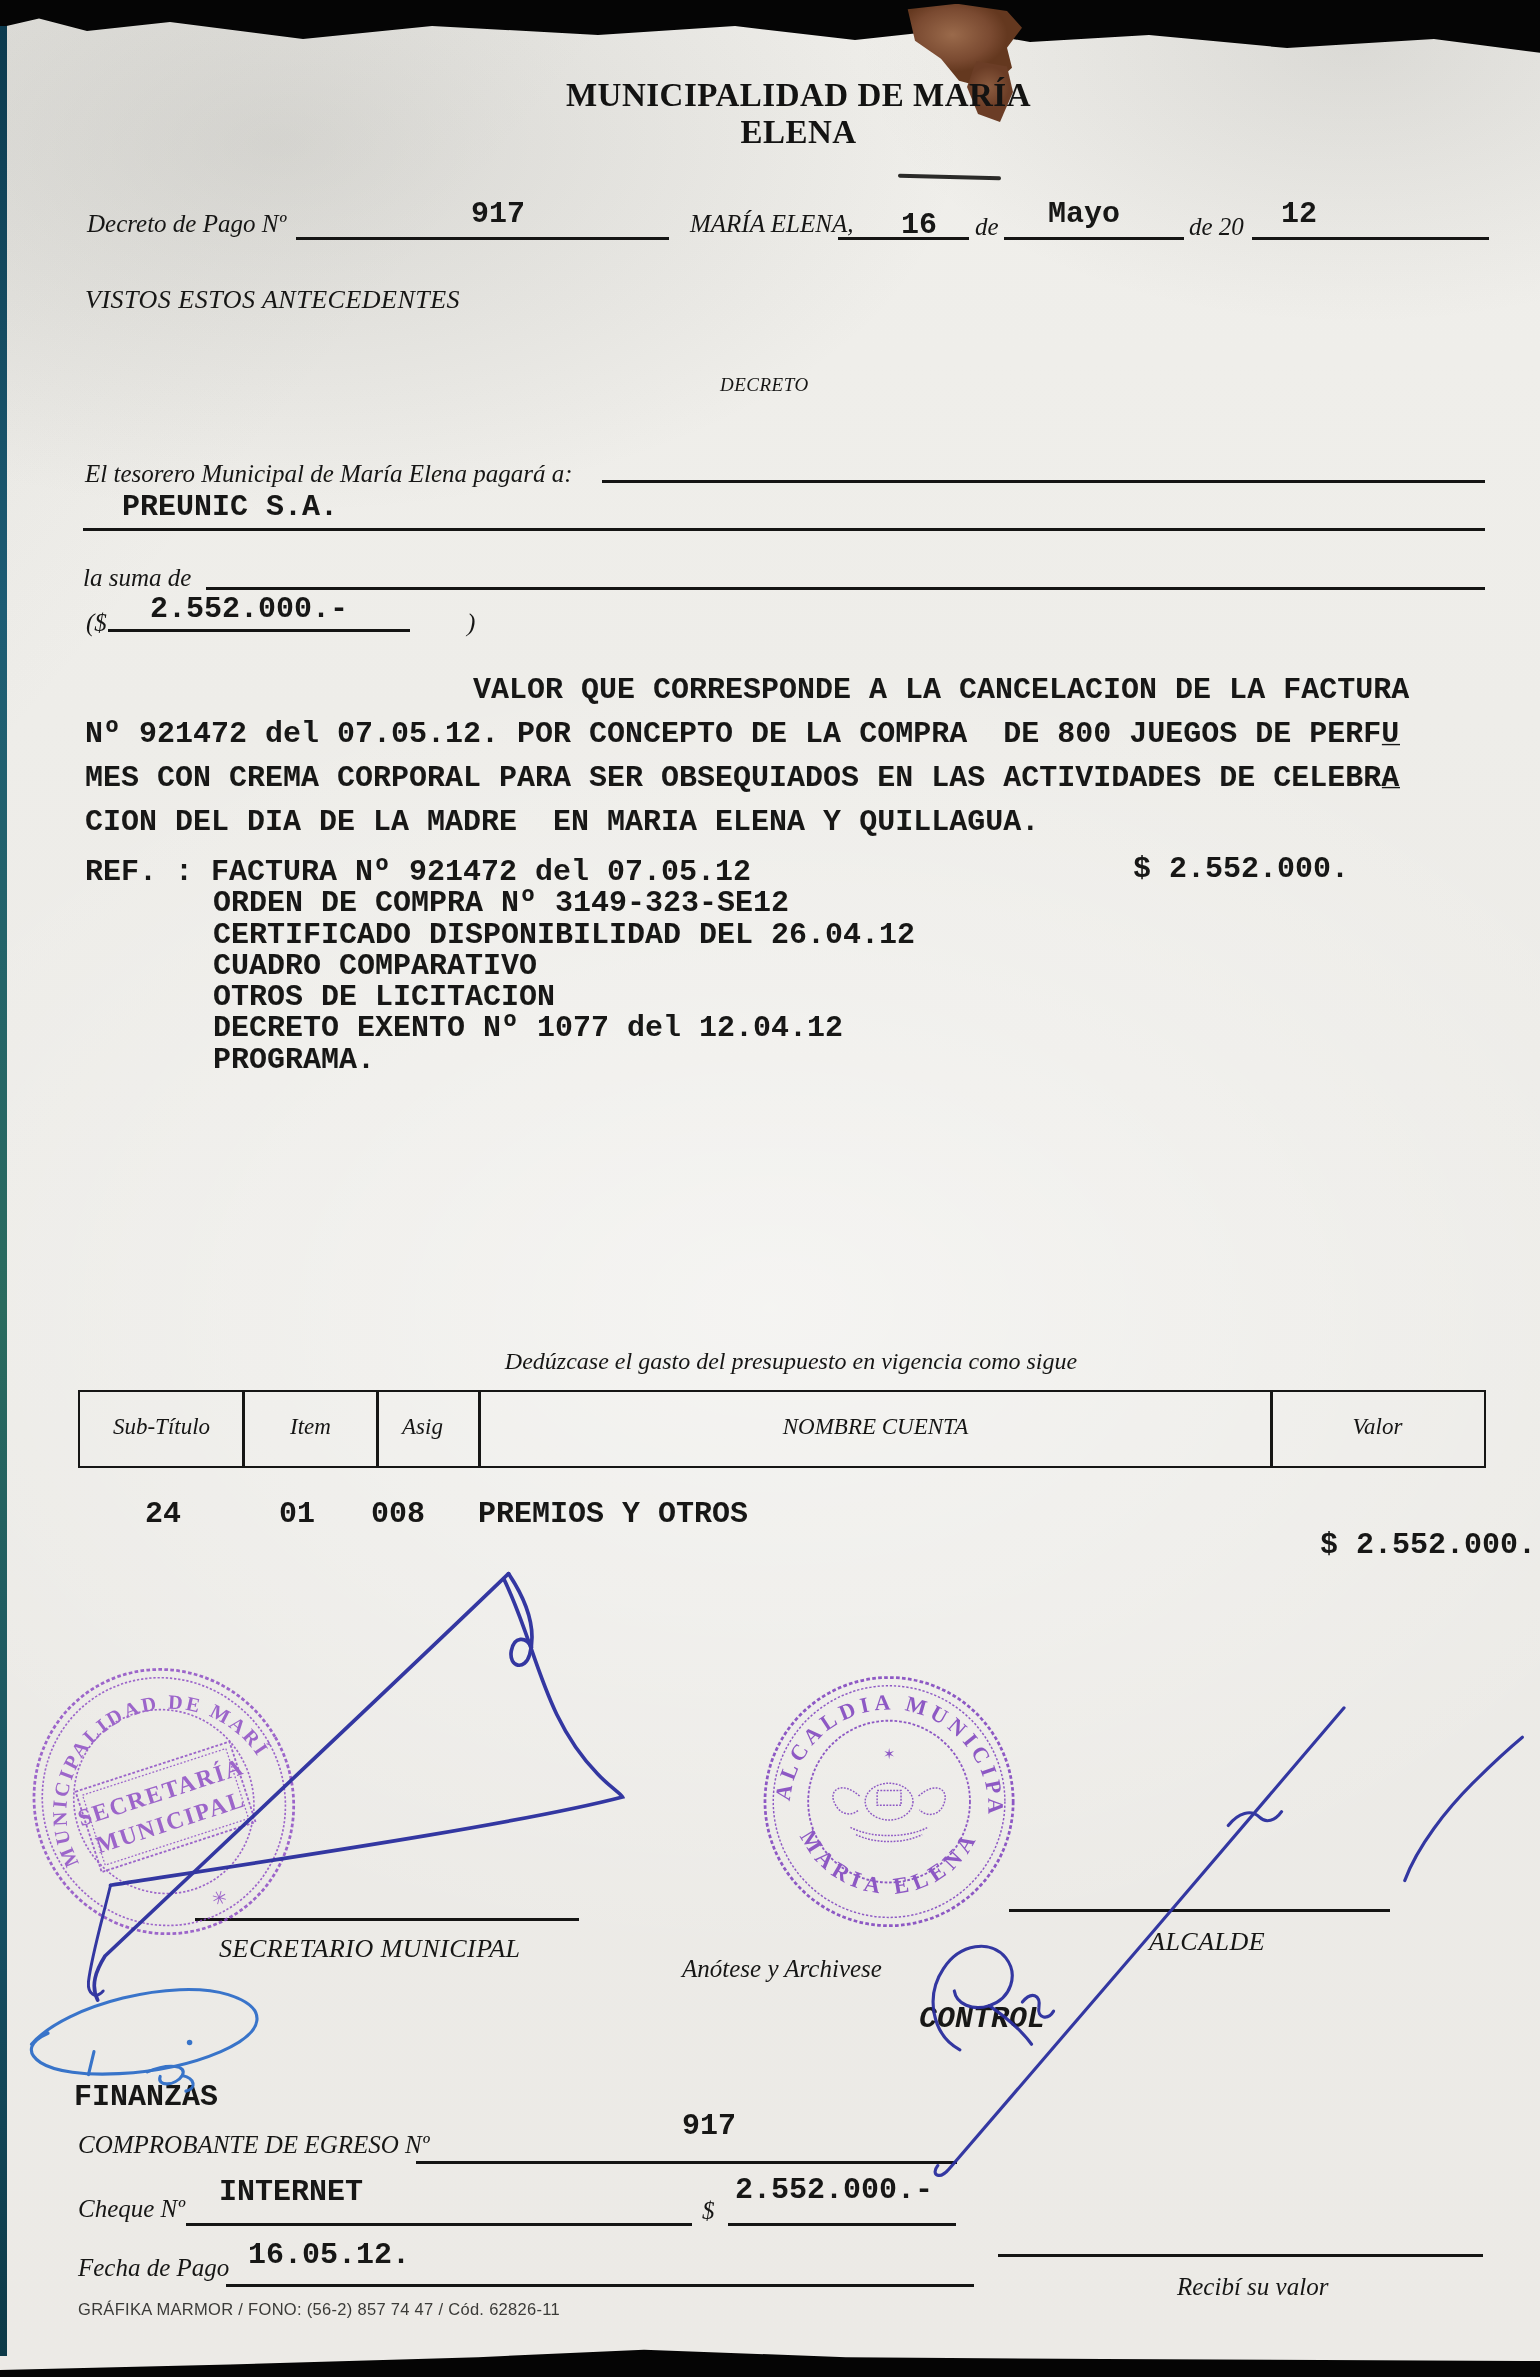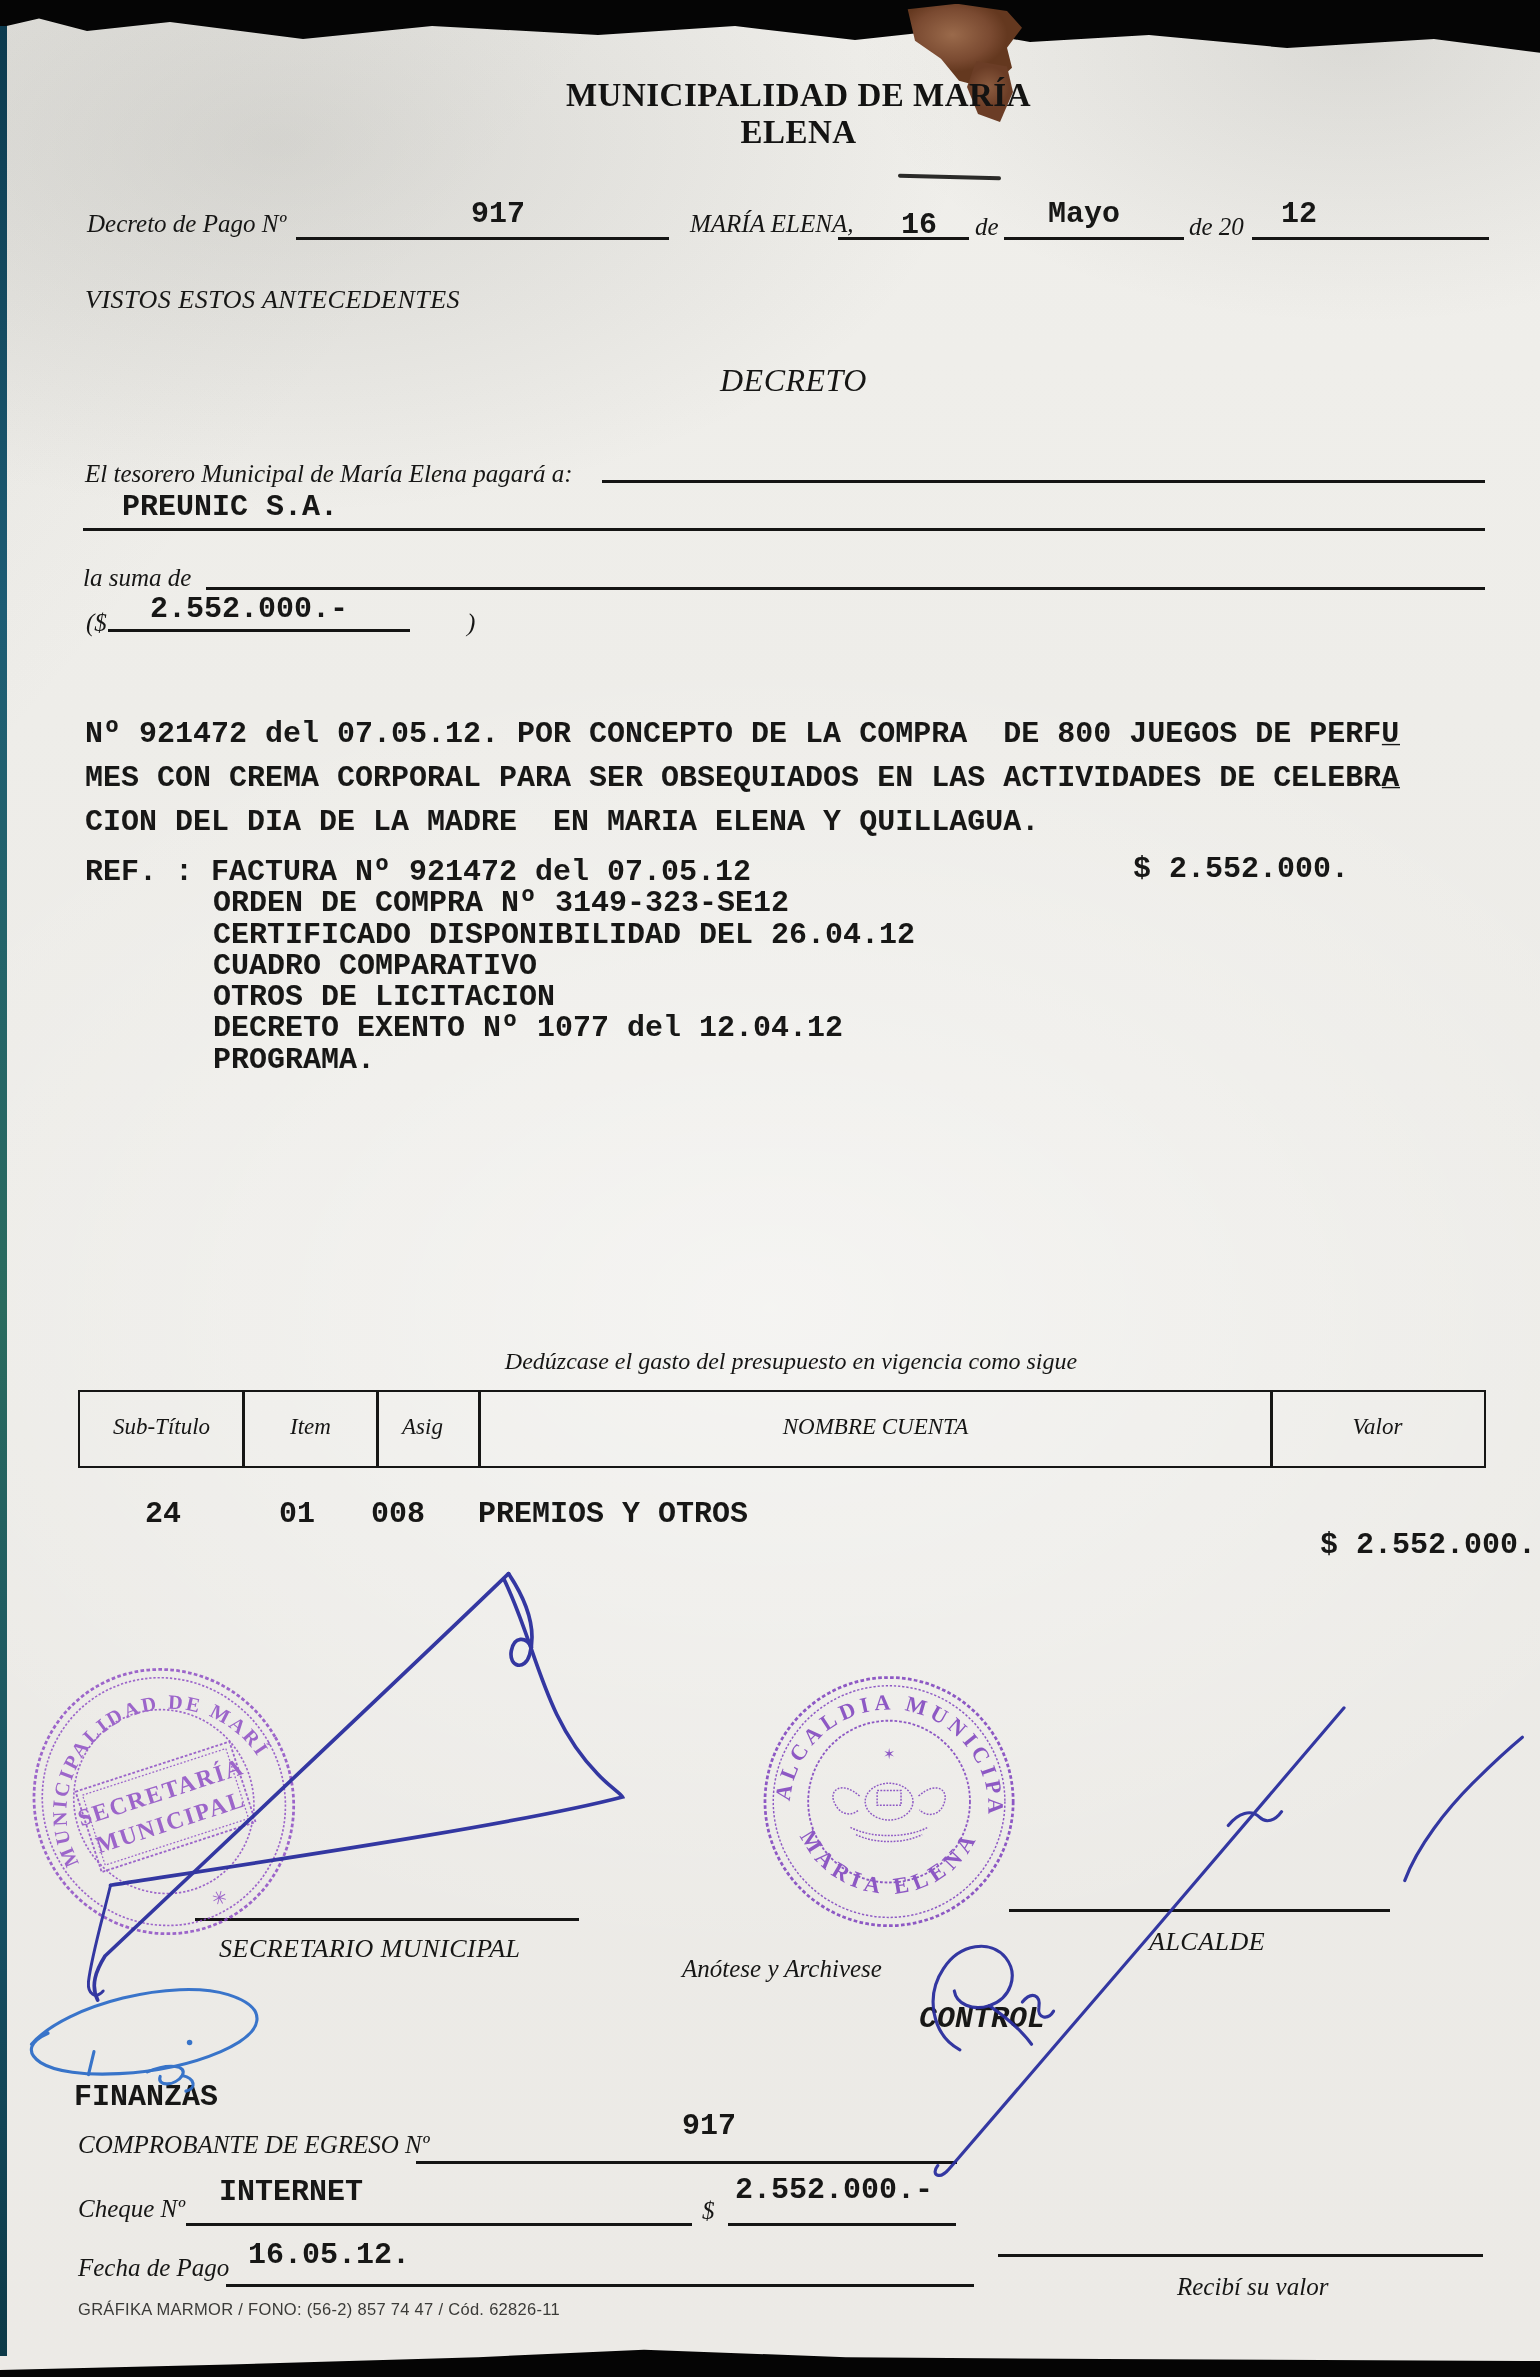--- a/index.html
+++ b/index.html
@@ -49,32 +49,33 @@
   <div class="rule" style="left:838px;top:237px;width:131px;"></div>
   <div class="abs lab" style="left:975px;top:213px;">de</div>
   <div class="abs mono" style="left:1048px;top:197px;">Mayo</div>
   <div class="rule" style="left:1004px;top:237px;width:180px;"></div>
   <div class="abs lab" style="left:1189px;top:213px;">de 20</div>
   <div class="abs mono" style="left:1281px;top:197px;">12</div>
   <div class="rule" style="left:1252px;top:237px;width:237px;"></div>
 
   <div class="abs lab labc" style="left:85px;top:285px;font-size:26px;">VISTOS ESTOS ANTECEDENTES</div>
 
-  <div class="abs lab labc" style="left:720px;top:362px;font-size:32px;text-align:center;">DECRETO</div>
+  <div class="abs lab labc" style="left:720px;top:374px;font-size:19px;text-align:center;">DECRETO</div>
   <div class="abs lab" style="left:85px;top:460px;">El tesorero Municipal de María Elena pagará a:</div>
   <div class="rule" style="left:602px;top:480px;width:883px;"></div>
   <div class="abs mono" style="left:122px;top:490px;">PREUNIC S.A.</div>
   <div class="rule" style="left:83px;top:528px;width:1402px;"></div>
   <div class="abs lab" style="left:83px;top:564px;">la suma de</div>
   <div class="rule" style="left:206px;top:587px;width:1279px;"></div>
   <div class="abs lab" style="left:86px;top:609px;">($</div>
   <div class="abs mono" style="left:150px;top:592px;">2.552.000.-</div>
   <div class="rule" style="left:108px;top:629px;width:302px;"></div>
   <div class="abs lab" style="left:467px;top:609px;">)</div>
 
+  <div class="abs mono" style="left:473px;top:673px;">VALOR QUE CORRESPONDE A LA CANCELACION DE LA FACTURA</div>
   <div class="abs mono" style="left:85px;top:717px;">Nº 921472 del 07.05.12. POR CONCEPTO DE LA COMPRA  DE 800 JUEGOS DE PERFU̲</div>
   <div class="abs mono" style="left:85px;top:761px;">MES CON CREMA CORPORAL PARA SER OBSEQUIADOS EN LAS ACTIVIDADES DE CELEBRA̲</div>
   <div class="abs mono" style="left:85px;top:805px;">CION DEL DIA DE LA MADRE  EN MARIA ELENA Y QUILLAGUA.</div>
 
   <div class="abs mono" style="left:85px;top:855px;">REF. : FACTURA Nº 921472 del 07.05.12</div>
   <div class="abs mono" style="left:1133px;top:852px;">$ 2.552.000.</div>
   <div class="abs mono" style="left:213px;top:886px;">ORDEN DE COMPRA Nº 3149-323-SE12</div>
   <div class="abs mono" style="left:213px;top:918px;">CERTIFICADO DISPONIBILIDAD DEL 26.04.12</div>
   <div class="abs mono" style="left:213px;top:949px;">CUADRO COMPARATIVO</div>
   <div class="abs mono" style="left:213px;top:980px;">OTROS DE LICITACION</div>

